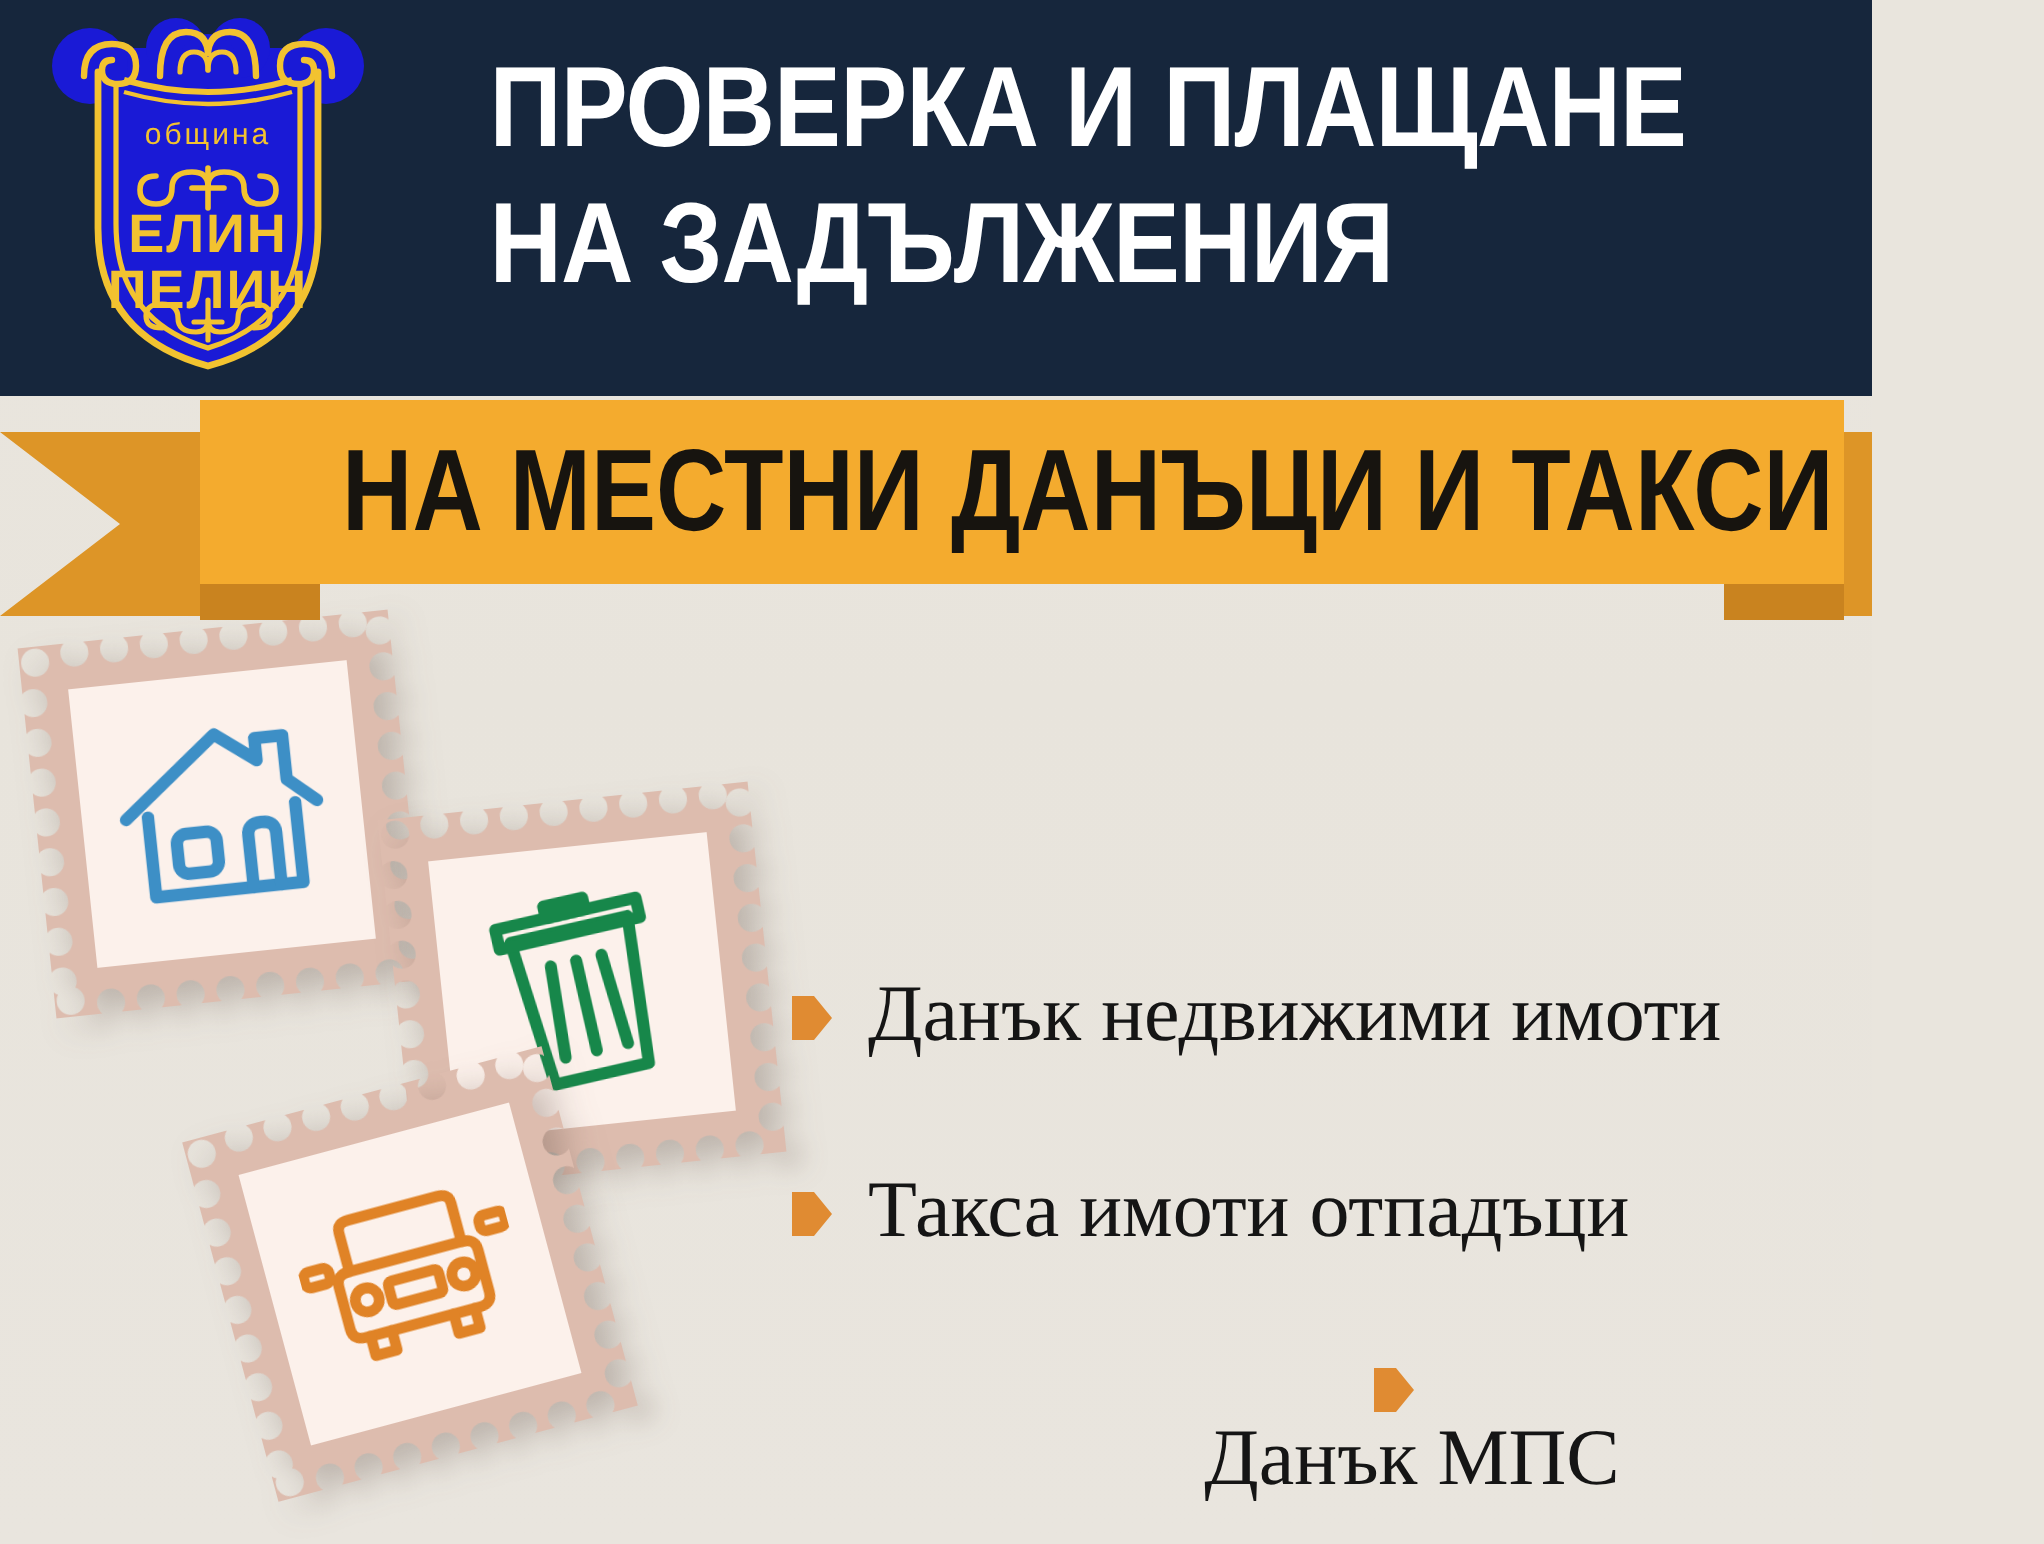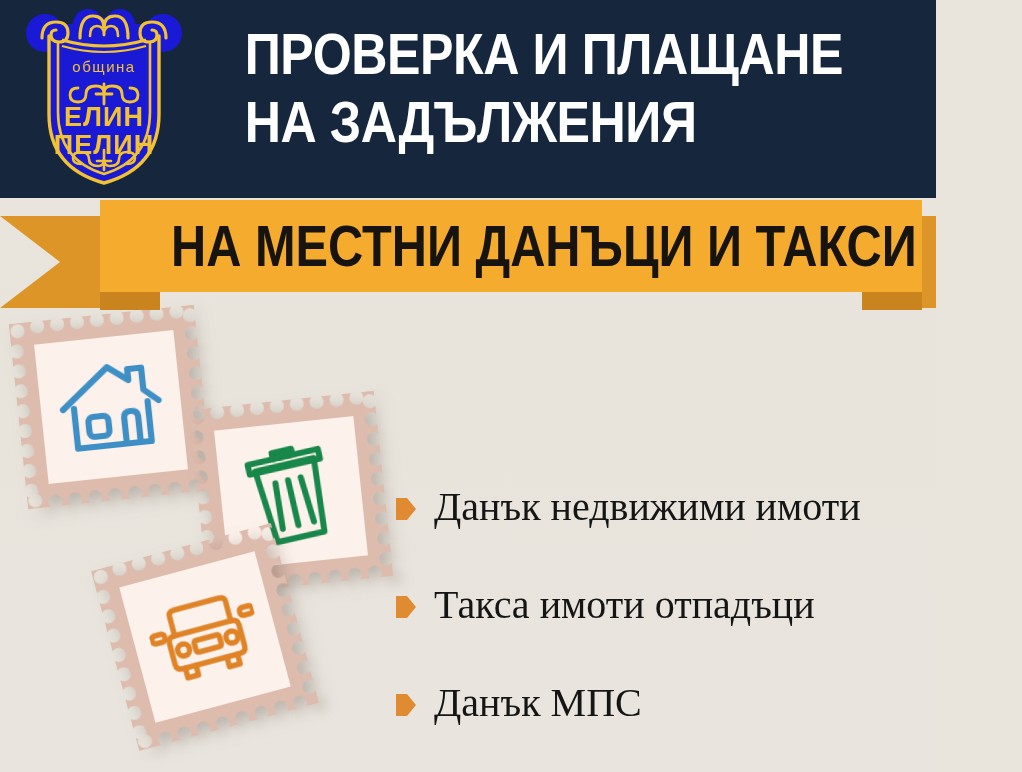--- a/index.html
+++ b/index.html
@@ -177,21 +177,21 @@
     top: 436px;
     width: 620px;
     z-index: 6;
     margin-top: 48px;
   }
   .bullet-item {
     display: flex;
     align-items: center;
     margin-bottom: 52px;
   }
-  .bullet-item:last-child { margin-bottom: 0; }
+  .bullet-item:last-child { margin-bottom: 0; flex-direction: column; }
   .bullet-arrow {
     flex: 0 0 auto;
     width: 20px;
     height: 26px;
     margin-right: 18px;
     position: relative;
     top: 2px;
   }
   .bullet-label {
     color: #151515;

